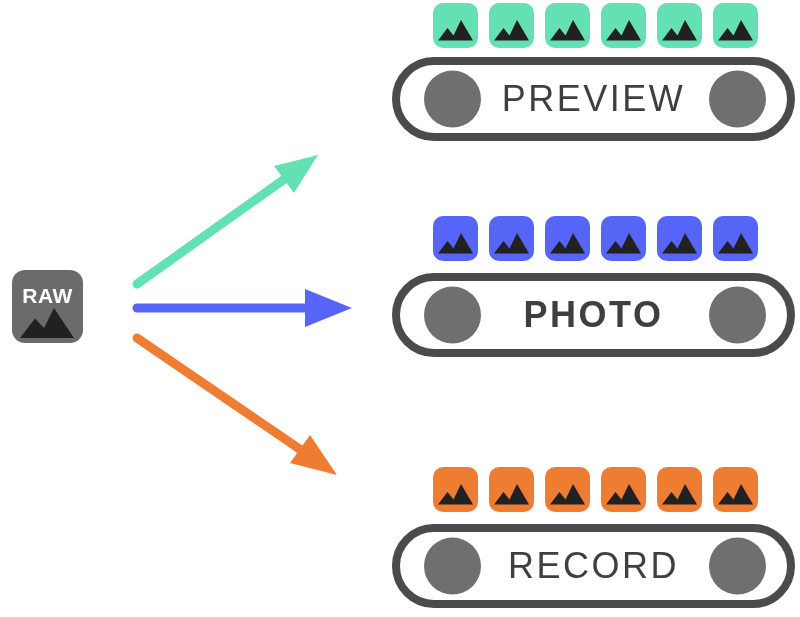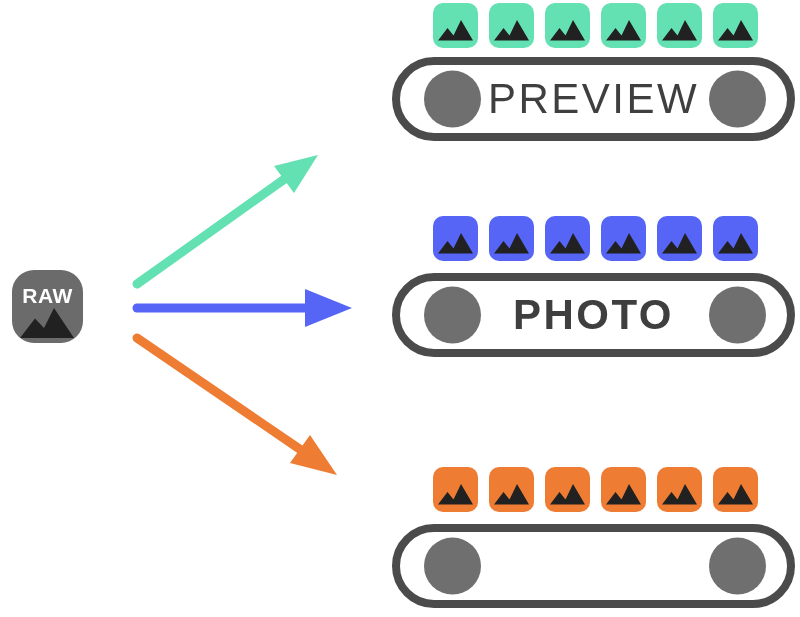--- a/index.html
+++ b/index.html
@@ -24,21 +24,21 @@
   }
   .arrow-line { stroke: var(--c); stroke-width: 9; stroke-linecap: round; fill: none; }
   .arrow-head { fill: var(--c); stroke: none; }
 
   
   .raw-node {
     position: absolute;
     left: 12px; top: 270px;
     width: 71px; height: 73px;
     background: var(--c);
-    border-radius: 22px;
+    border-radius: 13px;
   }
   .raw-label {
     margin-top: 15px;
     text-align: center;
     color: var(--rawText);
     font-size: 21px;
     font-weight: bold;
     letter-spacing: 0.5px;
     line-height: 21px;
   }
@@ -85,21 +85,21 @@
   }
   .reel-circle.left  { left: 24px; }
   .reel-circle.right { right: 21px; }
   .pill-label {
     position: absolute;
     left: 0; top: 0;
     width: 100%; height: 100%;
     display: flex;
     align-items: center;
     justify-content: center;
-    font-size: 42px;
+    font-size: 36px;
     letter-spacing: 2.5px;
     color: var(--labelText);
   }
 </style>
 </head>
 <body>
 
 <div class="canvas" style="--pillBorder: #4b4b4b; --reelCircle: #6f6f6f; --labelText: #3f3f3f; --mountain: #212121; --rawText: #ffffff;">
 
   <svg class="arrows-svg" viewBox="0 0 800 617">
@@ -224,16 +224,17 @@
     <path class="mountain-path" d="M5 37.5 L14.5 25 L20.5 32.5 L28 17 L40 37.5 Z"></path>
   </svg>
 
   <svg class="frame" viewBox="0 0 45 45">
     <rect class="frame-bg" x="0" y="0" width="45" height="45" rx="10"></rect>
     <path class="mountain-path" d="M5 37.5 L14.5 25 L20.5 32.5 L28 17 L40 37.5 Z"></path>
   </svg>
 </div>
   <div class="pill" id="pill-record">
     <div class="reel-circle left"></div>
+    <div class="pill-label">RECORD</div>
     <div class="reel-circle right"></div>
   </div>
 
 </div>
 
 </body></html>

